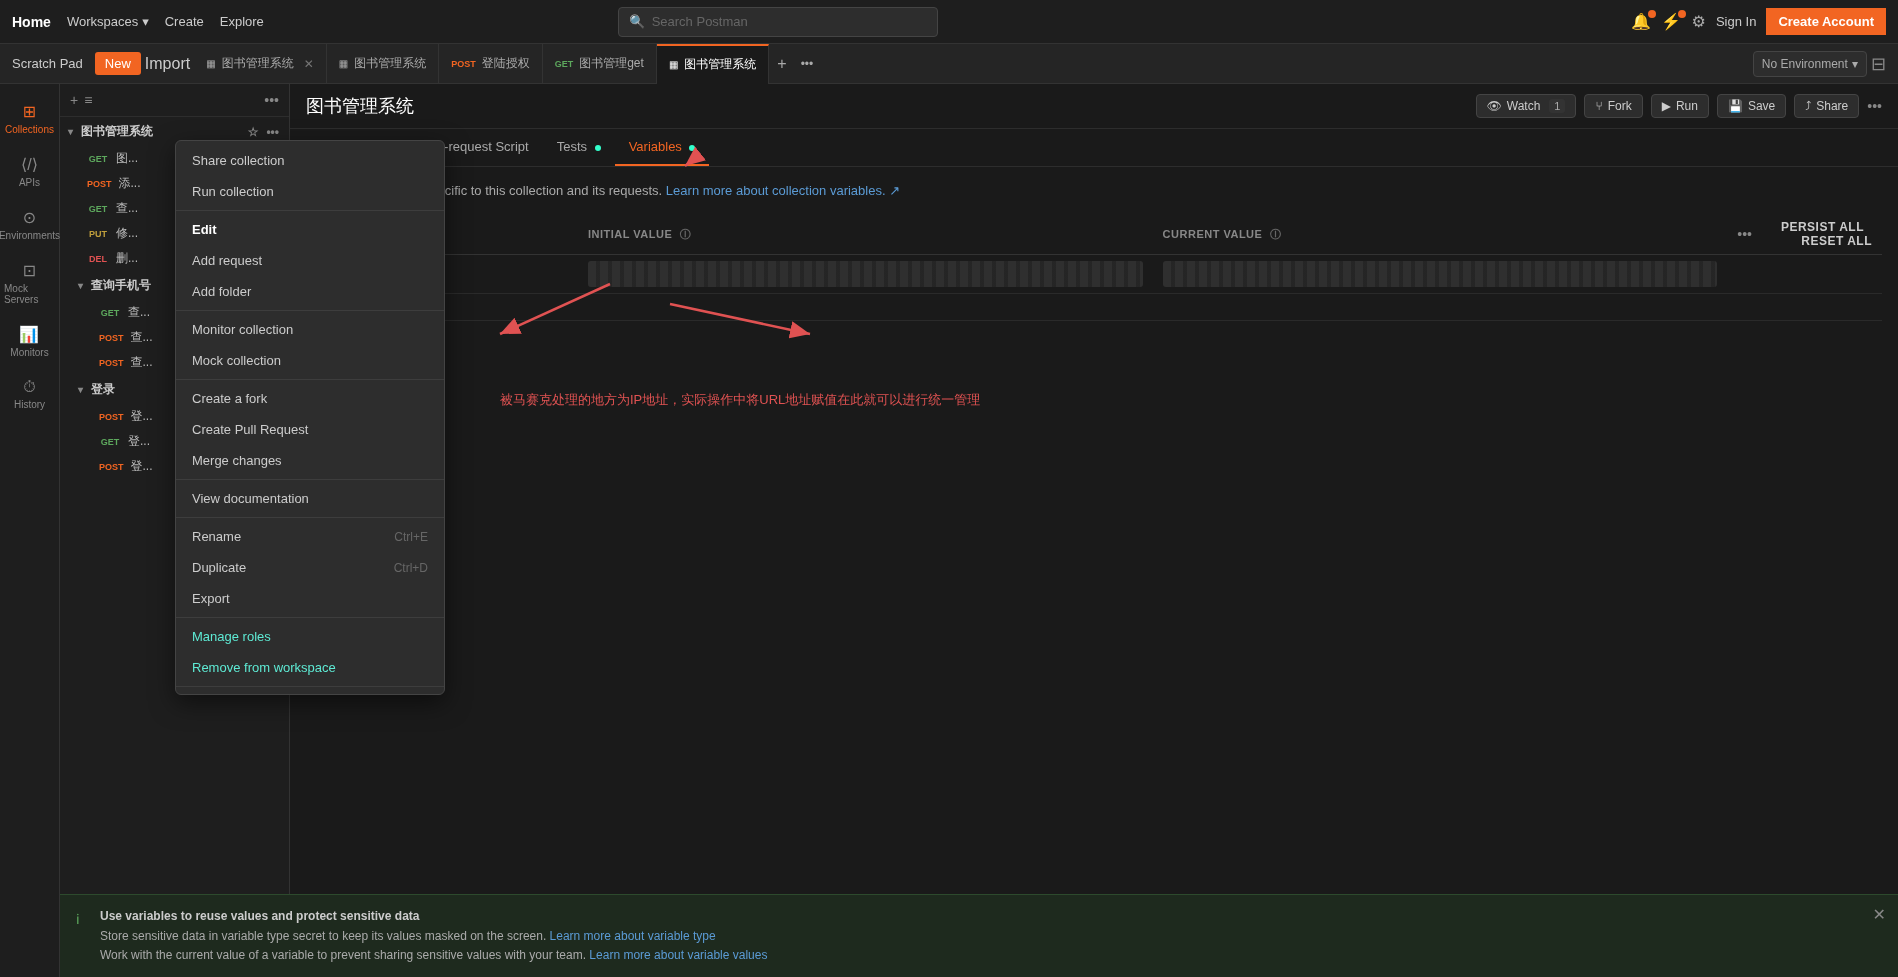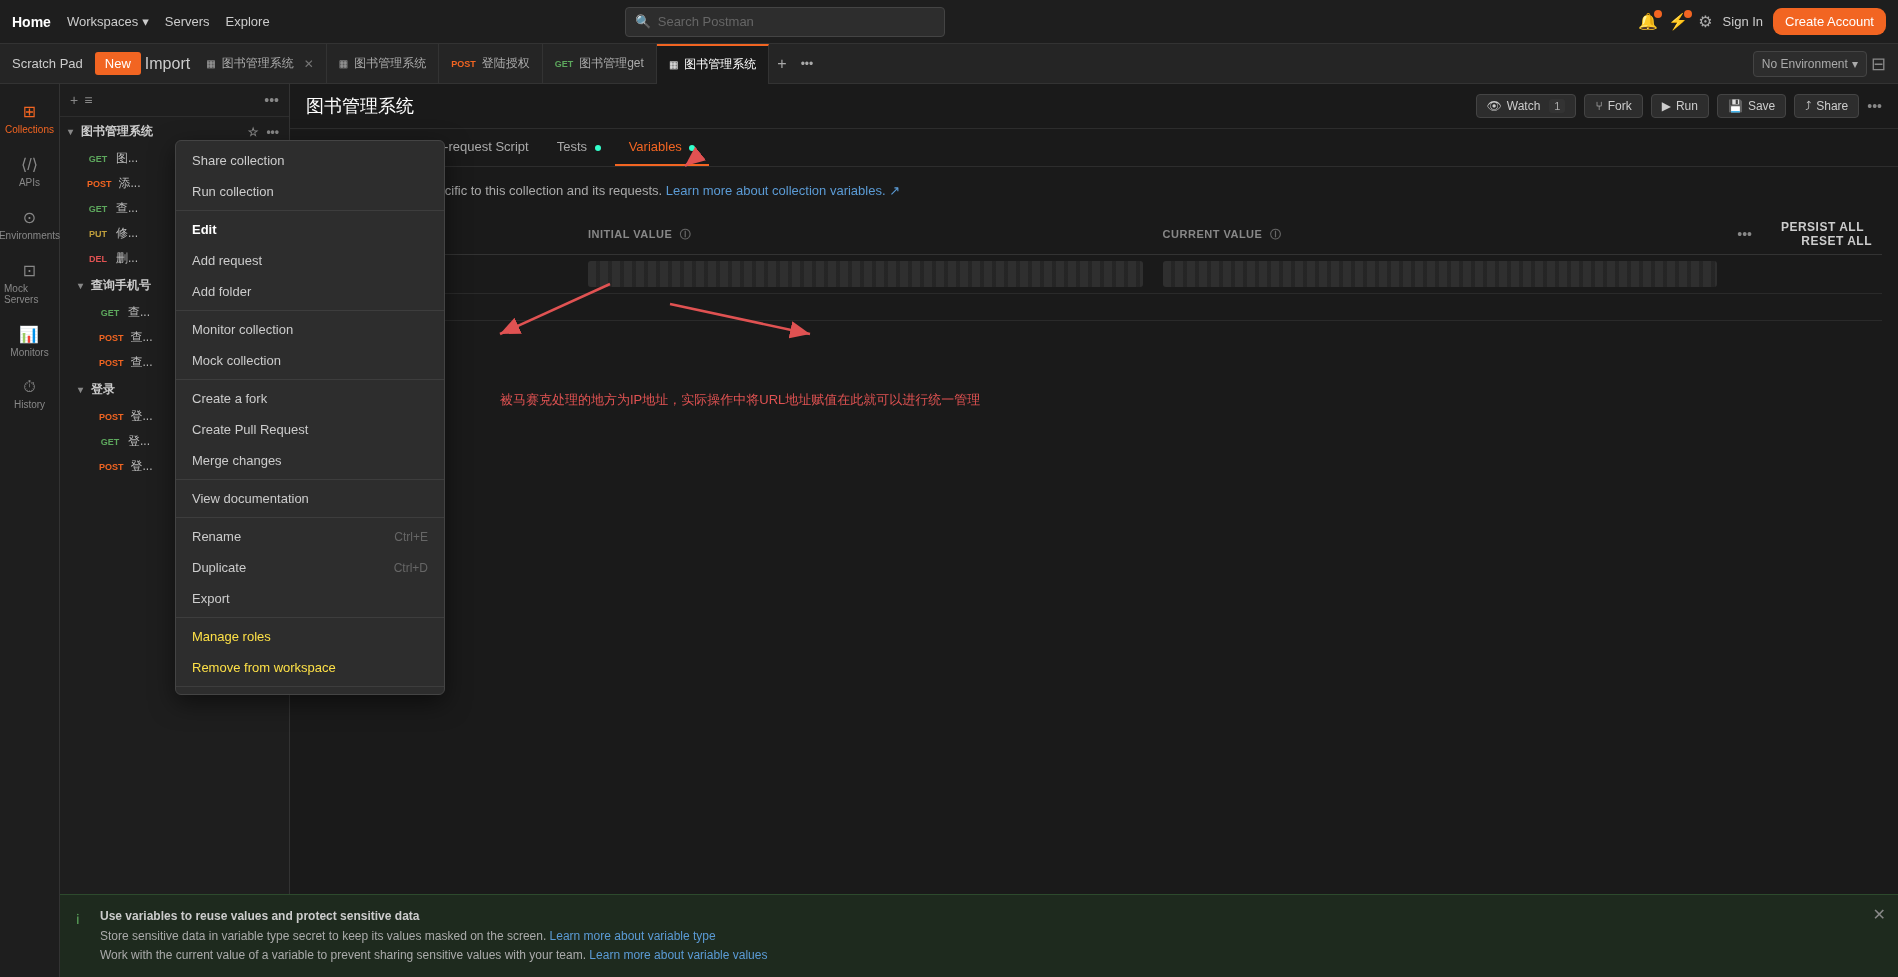--- a/index.html
+++ b/index.html
@@ -5,21 +5,21 @@
     * { box-sizing: border-box; margin: 0; padding: 0; }
     body { font-family: -apple-system, BlinkMacSystemFont, 'Segoe UI', sans-serif; background: #1a1a1a; color: #ccc; font-size: 13px; overflow: hidden; height: 977px; }
 
     
     .top-bar { display: flex; align-items: center; background: #1e1e1e; height: 44px; padding: 0 12px; gap: 16px; border-bottom: 1px solid #333; }
     .top-bar .home { color: #fff; font-weight: 600; font-size: 14px; }
     .top-bar .nav-item { color: #ccc; font-size: 13px; cursor: pointer; display: flex; align-items: center; gap: 4px; }
     .search-bar { margin-left: auto; margin-right: auto; background: #2d2d2d; border: 1px solid #444; border-radius: 4px; display: flex; align-items: center; padding: 0 10px; height: 30px; width: 320px; gap: 6px; color: #888; font-size: 13px; }
     .top-bar-right { display: flex; align-items: center; gap: 10px; margin-left: auto; }
     .sign-in-btn { background: none; border: none; color: #ccc; cursor: pointer; font-size: 13px; }
-    .create-account-btn { background: #f26522; border: none; color: #fff; border-radius: 9px; padding: 6px 12px; cursor: pointer; font-size: 13px; font-weight: 400; }
+    .create-account-btn { background: #f26522; border: none; color: #fff; border-radius: 0; padding: 6px 12px; cursor: pointer; font-size: 13px; font-weight: 700; }
     .icon-btn { background: none; border: none; color: #aaa; cursor: pointer; font-size: 16px; position: relative; }
     .notif-badge { position: absolute; top: -2px; right: -4px; background: #f26522; border-radius: 50%; width: 8px; height: 8px; }
 
     
     .second-bar { display: flex; align-items: center; background: #252525; height: 40px; padding: 0 12px; gap: 4px; border-bottom: 1px solid #333; }
     .scratch-pad { color: #ccc; font-size: 13px; font-weight: 500; margin-right: 8px; }
     .new-btn { background: #f26522; color: #fff; border: none; border-radius: 3px; padding: 4px 10px; cursor: pointer; font-size: 13px; }
     .import-btn { background: none; color: #ccc; border: none; cursor: pointer; font-size: 16px; }
     .tabs-area { display: flex; align-items: center; flex: 1; overflow: hidden; gap: 0; }
     .tab { display: flex; align-items: center; gap: 6px; padding: 0 12px; height: 40px; border-right: 1px solid #333; color: #aaa; font-size: 12px; cursor: pointer; white-space: nowrap; max-width: 160px; }
@@ -54,21 +54,21 @@
     .req-name { color: #bbb; font-size: 12px; max-width: 110px; overflow: hidden; text-overflow: ellipsis; white-space: nowrap; }
     .sub-item { padding-left: 24px; }
 
     
     .context-menu { position: absolute; left: 175px; top: 140px; width: 270px; background: #2d2d2d; border: 1px solid #444; border-radius: 6px; z-index: 100; padding: 4px 0; box-shadow: 0 8px 24px rgba(0,0,0,0.5); }
     .ctx-item { padding: 8px 16px; color: #ccc; cursor: pointer; display: flex; justify-content: space-between; align-items: center; font-size: 13px; }
     .ctx-item.active-highlight { color: #fff; font-weight: 600; }
     .ctx-shortcut { color: #666; font-size: 12px; text-align: right; }
     .ctx-divider { height: 1px; background: #3d3d3d; margin: 3px 0; }
     .ctx-item.danger { color: #e05252; }
-    .ctx-item.muted { color: #fde047; cursor: default; }
+    .ctx-item.muted { color: #5eead4; cursor: default; }
 
     
     .right-main { flex: 1; display: flex; flex-direction: column; overflow: hidden; background: #1a1a1a; }
     .collection-toolbar { display: flex; align-items: center; padding: 10px 16px; gap: 8px; border-bottom: 1px solid #2d2d2d; }
     .collection-title { font-size: 18px; color: #fff; font-weight: 500; flex: 1; }
     .toolbar-btn { display: flex; align-items: center; gap: 5px; background: #2d2d2d; border: 1px solid #444; border-radius: 4px; color: #ccc; padding: 4px 10px; cursor: pointer; font-size: 12px; }
     .toolbar-btn.watch-btn { background: #2d2d2d; }
     .watch-count { background: #333; border-radius: 3px; padding: 1px 5px; font-size: 11px; color: #aaa; margin-left: 4px; }
 
     
@@ -99,21 +99,21 @@
   </style>
 </head>
 <body>
 
 <div class="top-bar">
   <span class="home">Home</span>
   <div class="nav-item">
     <span>Workspaces</span>
     <span>▾</span>
   </div>
-  <div class="nav-item">Servers</div>
+  <div class="nav-item">Create</div>
   <div class="nav-item">Explore</div>
   <div class="search-bar">
     <span>🔍</span>
     <span style="color:#666">Search Postman</span>
   </div>
   <div class="top-bar-right">
     <button class="icon-btn">
       🔔
       <span class="notif-badge"></span>
     </button>

